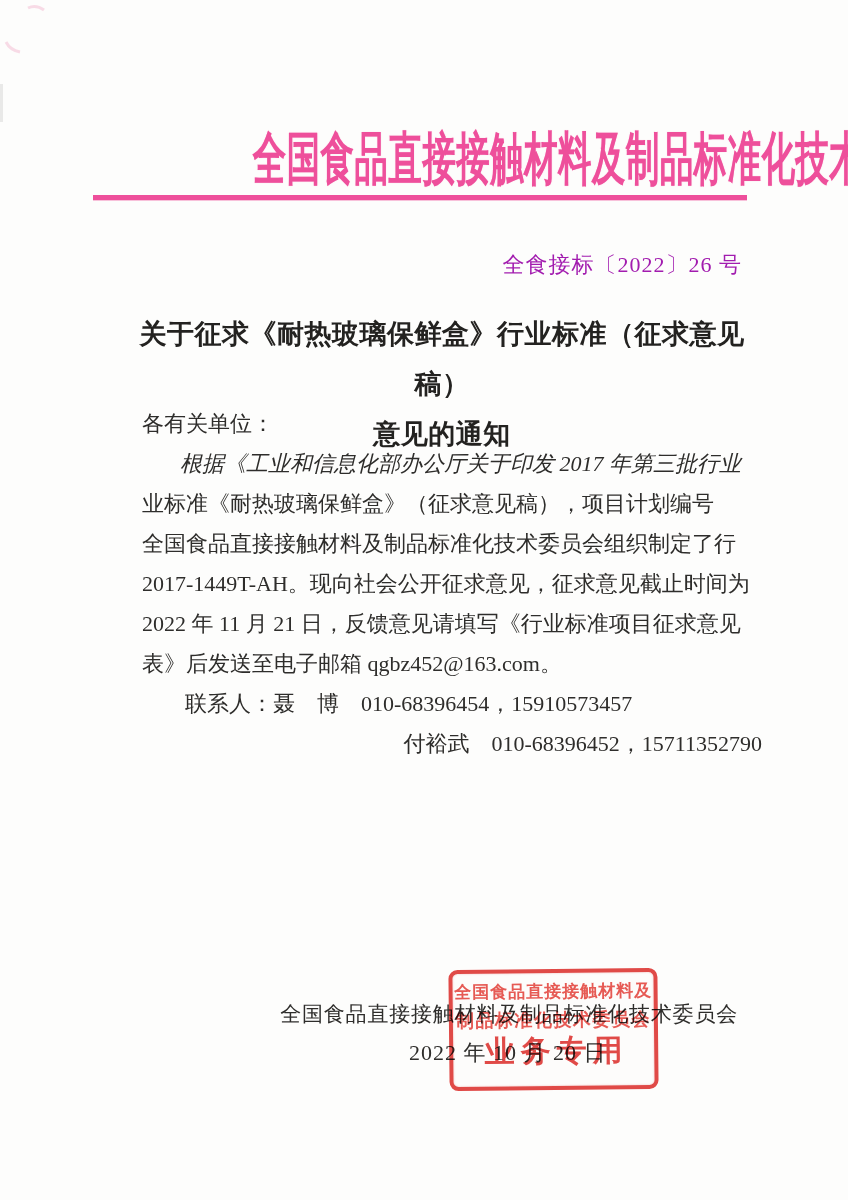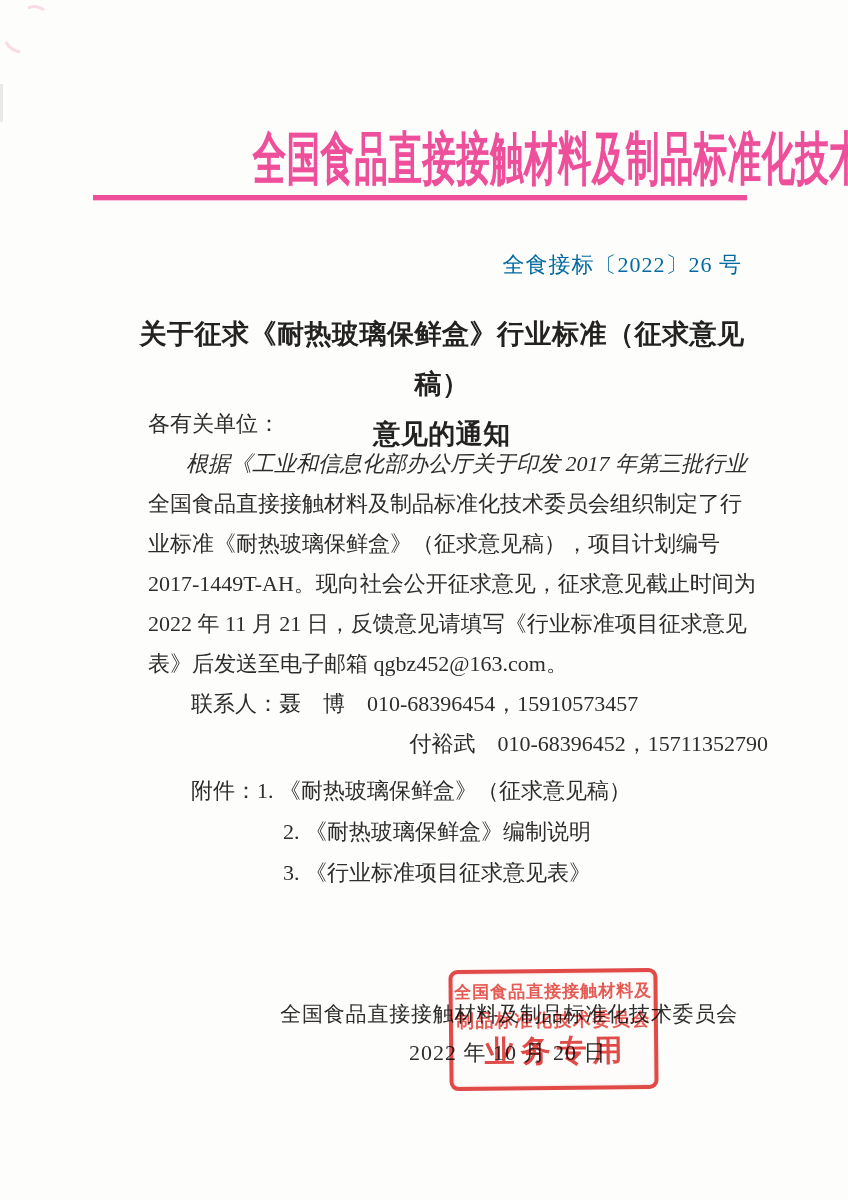--- a/index.html
+++ b/index.html
@@ -40,34 +40,34 @@
   }
   .org-underline{
     position:absolute;top:195px;left:93px;width:654px;height:5px;
     background:var(--header-pink);
     box-shadow:0 1px 0 rgba(238,79,155,.35);
   }
 
   .doc-number{
     position:absolute;top:250px;left:142px;width:600px;
     text-align:right;
-    font-size:22px;color:#0369a1;
+    font-size:22px;color:#a21caf;
     letter-spacing:1px;
   }
 
   .doc-title{
     position:absolute;top:309px;left:122px;width:640px;
     text-align:center;
     font-weight:700;color:#232220;
     font-size:27px;line-height:50px;
     letter-spacing:0.5px;
   }
 
   .body-block{
-    position:absolute;top:404px;left:148px;width:620px;
+    position:absolute;top:404px;left:142px;width:620px;
     font-size:22px;line-height:40px;color:var(--ink);
     white-space:nowrap;
   }
   .body-line{height:40px;}
   .indent-first{padding-left:38px;font-style:italic;}
   .indent-contact{padding-left:43px;}
   .indent-contact2{padding-left:136px;text-align:right;}
   .attach-block{margin-top:6px;line-height:41px;}
   .attach-line{height:41px;}
   .indent-attach{padding-left:43px;}
@@ -132,33 +132,28 @@
   <div class="doc-number">全食接标〔2022〕26 号</div>
 
   <div class="doc-title">
     <div>关于征求《耐热玻璃保鲜盒》行业标准（征求意见稿）</div>
     <div>意见的通知</div>
   </div>
 
   <div class="body-block">
     <div class="body-line">各有关单位：</div>
     <div class="body-line indent-first">根据《工业和信息化部办公厅关于印发 2017 年第三批行业</div>
+    <div class="body-line">业标准《耐热玻璃保鲜盒》（征求意见稿），项目计划编号</div>
     <div class="body-line">全国食品直接接触材料及制品标准化技术委员会组织制定了行</div>
-    <div class="body-line">业标准《耐热玻璃保鲜盒》（征求意见稿），项目计划编号</div>
     <div class="body-line">2017-1449T-AH。现向社会公开征求意见，征求意见截止时间为</div>
     <div class="body-line">2022 年 11 月 21 日，反馈意见请填写《行业标准项目征求意见</div>
     <div class="body-line">表》后发送至电子邮箱 qgbz452@163.com。</div>
     <div class="body-line indent-contact">联系人：聂　博　010-68396454，15910573457</div>
     <div class="body-line indent-contact2">付裕武　010-68396452，15711352790</div>
 
-    <div class="attach-block">
-      <div class="attach-line indent-attach"><span>附件：</span><span>1. 《耐热玻璃保鲜盒》（征求意见稿）</span></div>
-      <div class="attach-line indent-attach-item">2. 《耐热玻璃保鲜盒》编制说明</div>
-      <div class="attach-line indent-attach-item">3. 《行业标准项目征求意见表》</div>
-    </div>
   </div>
 
   <div class="signature">全国食品直接接触材料及制品标准化技术委员会</div>
   <div class="sign-date">2022 年 10 月 20 日</div>
 
   <div class="stamp">
     <div class="stamp-line1">全国食品直接接触材料及</div>
     <div class="stamp-line2">制品标准化技术委员会</div>
     <div class="stamp-line3">业务专用</div>
   </div>

